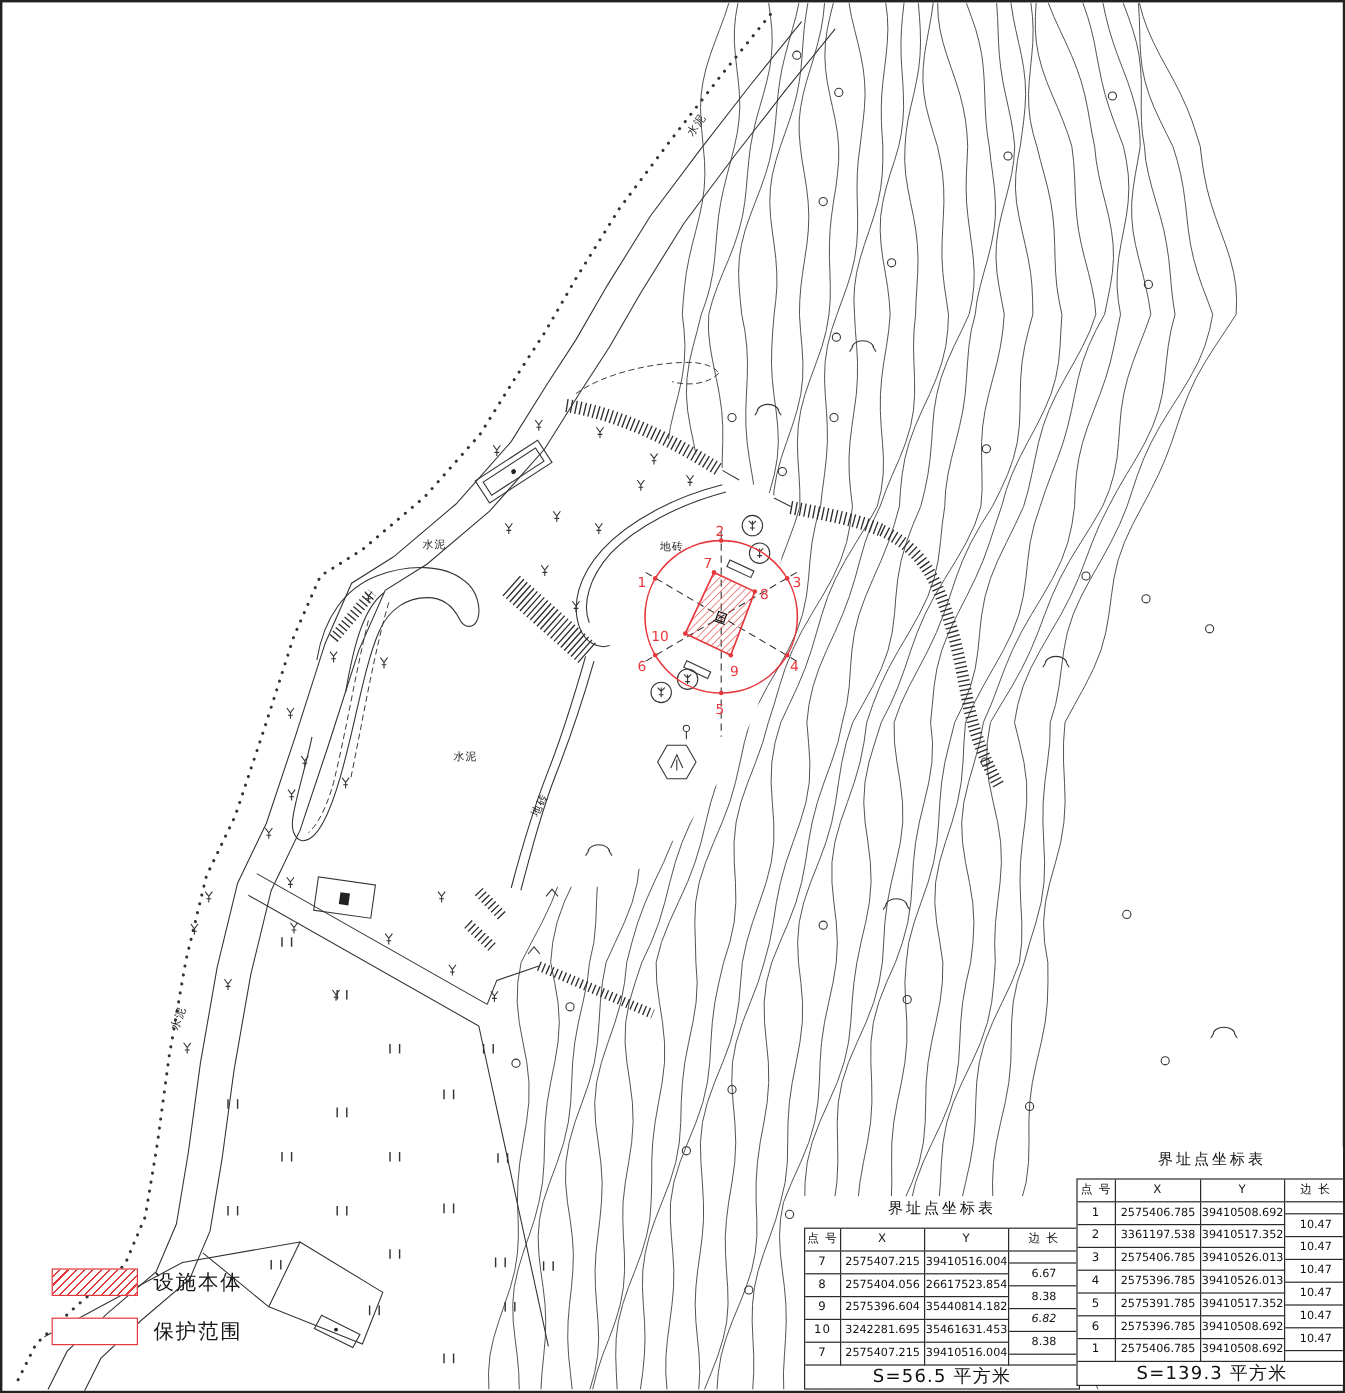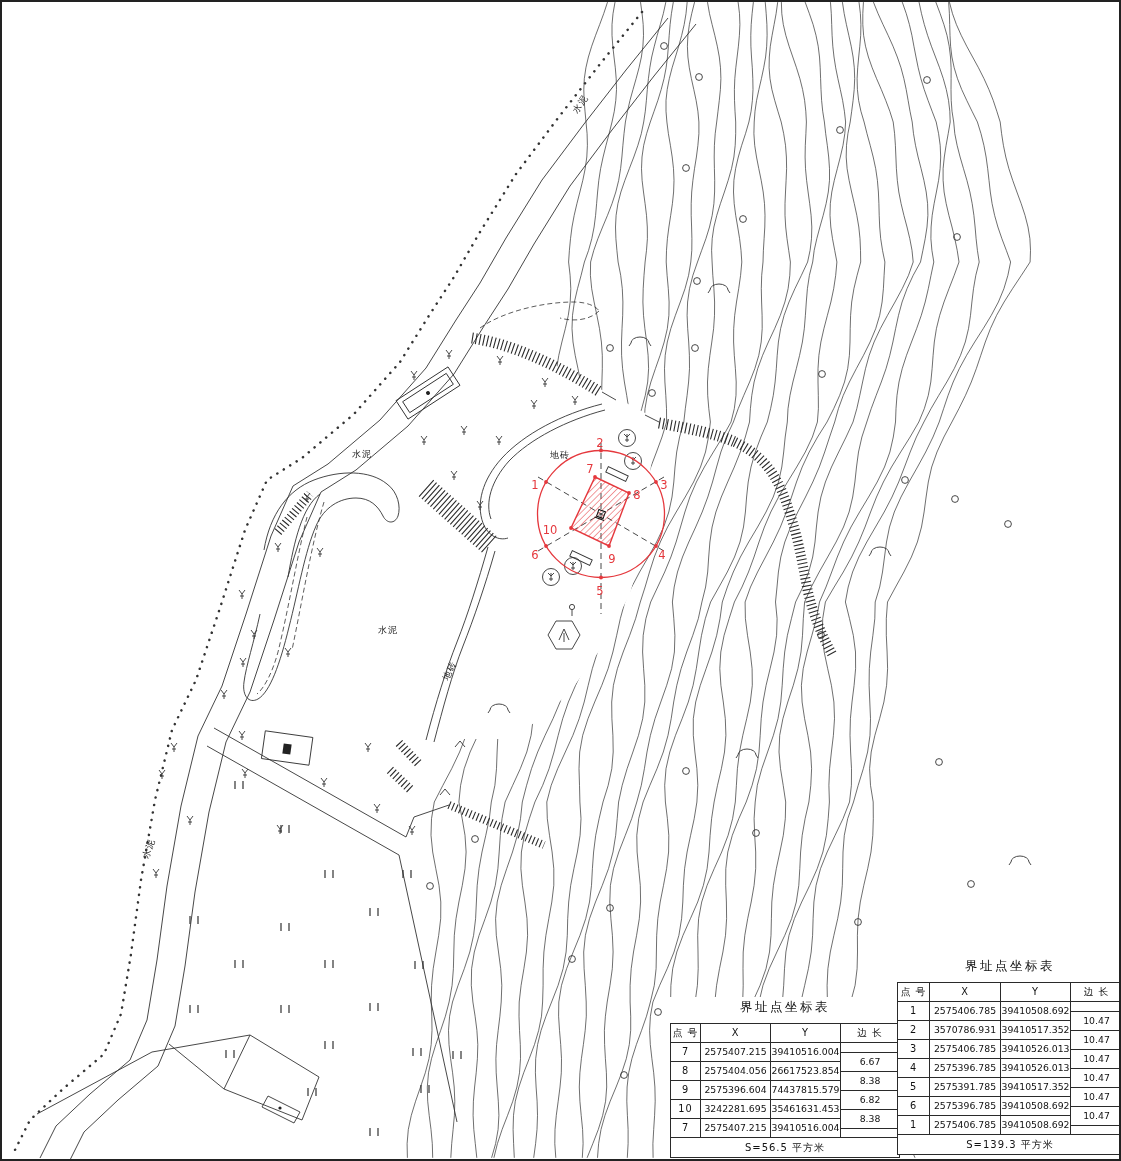--- a/index.html
+++ b/index.html
@@ -25,21 +25,21 @@
   .swatch{width:70px;height:21px;border:1.7px solid var(--red);margin-right:13px;background:#fff;box-sizing:content-box;}
   .swatch.hatch{background:repeating-linear-gradient(135deg,#fff 0,#fff 3.6px,var(--red) 3.6px,var(--red) 4.9px);}
   .legend-label{font-size:17px;letter-spacing:1.5px;color:#151515;}
 
   
   .tbl{position:absolute;color:#111;background:#fff;}
   .tbl-title{text-align:center;font-size:12.5px;letter-spacing:2.5px;padding:2px 0 7px;background:#fff;}
   .tbl-grid{display:grid;grid-auto-rows:9.5px;border:1.2px solid var(--ink);background:#fff;}
   .cell{display:flex;align-items:center;justify-content:center;font-size:9.3px;line-height:1;white-space:nowrap;overflow:hidden;}
   .th{font-size:9.8px;letter-spacing:1px;}
-  .ft{font-size:10px;letter-spacing:1px;text-align:center;}
+  .ft{font-size:15px;letter-spacing:1px;text-align:center;}
   .br{border-right:1px solid var(--ink);}
   .bb{border-bottom:1px solid var(--ink);}
 </style>
 </head>
 <body>
 
 <div id="stage">
 
 <svg id="map" width="1121" height="1161" viewBox="0 0 1121 1161" xmlns="http://www.w3.org/2000/svg">
   <defs>
@@ -285,64 +285,74 @@
     <text class="rnum" x="660" y="557">4</text>
     <text class="rnum" x="598" y="593">5</text>
     <text class="rnum" x="533" y="557">6</text>
     <text class="rnum" x="588" y="471">7</text>
     <text class="rnum" x="635" y="497">8</text>
     <text class="rnum" x="610" y="561">9</text>
     <text class="rnum" x="548" y="532">10</text>
   </g>
 </svg>
 
+<div class="legend">
+  <div class="legend-row">
+    <span class="swatch hatch"></span>
+    <span class="legend-label">设施本体</span>
+  </div>
+  <div class="legend-row">
+    <span class="swatch"></span>
+    <span class="legend-label">保护范围</span>
+  </div>
+</div>
 
 <div class="tbl" id="tbl0" style="left:668px;top:995px;width:230px">
   <div class="tbl-title">界址点坐标表</div>
   <div class="tbl-grid" style="grid-template-columns:30px 70px 70px 58px">
         <div class="cell th bb br" style="grid-area: 1 / 1 / span 2;">点 号</div>
         <div class="cell th bb br" style="grid-area: 1 / 2 / span 2;">X</div>
         <div class="cell th bb br" style="grid-area: 1 / 3 / span 2;">Y</div>
         <div class="cell th bb" style="grid-area: 1 / 4 / span 2;">边 长</div>
         <div class="cell br bb th" style="grid-area: 3 / 1 / span 2;">7</div>
         <div class="cell br bb" style="grid-area: 3 / 2 / span 2;">2575407.215</div>
         <div class="cell br bb" style="grid-area: 3 / 3 / span 2;">39410516.004</div>
         <div class="cell br bb th" style="grid-area: 5 / 1 / span 2;">8</div>
         <div class="cell br bb" style="grid-area: 5 / 2 / span 2;">2575404.056</div>
         <div class="cell br bb" style="grid-area: 5 / 3 / span 2;">26617523.854</div>
         <div class="cell br bb th" style="grid-area: 7 / 1 / span 2;">9</div>
         <div class="cell br bb" style="grid-area: 7 / 2 / span 2;">2575396.604</div>
-        <div class="cell br bb" style="grid-area: 7 / 3 / span 2;">74437815.579</div>
+        <div class="cell br bb" style="grid-area: 7 / 3 / span 2;">35440814.182</div>
         <div class="cell br bb th" style="grid-area: 9 / 1 / span 2;">10</div>
         <div class="cell br bb" style="grid-area: 9 / 2 / span 2;">3242281.695</div>
         <div class="cell br bb" style="grid-area: 9 / 3 / span 2;">35461631.453</div>
         <div class="cell br bb th" style="grid-area: 11 / 1 / span 2;">7</div>
         <div class="cell br bb" style="grid-area: 11 / 2 / span 2;">2575407.215</div>
         <div class="cell br bb" style="grid-area: 11 / 3 / span 2;">39410516.004</div>
         <div class="cell bb" style="grid-area: 3 / 4 / span 1;"></div>
         <div class="cell bb" style="grid-area: 4 / 4 / span 2;">6.67</div>
         <div class="cell bb" style="grid-area: 6 / 4 / span 2;">8.38</div>
-        <div class="cell bb" style="grid-area: 8 / 4 / span 2;">6.82</div>
+        <div class="cell bb" style="grid-area: 8 / 4 / span 2; font-style: italic;">6.82</div>
         <div class="cell bb" style="grid-area: 10 / 4 / span 2;">8.38</div>
         <div class="cell bb" style="grid-area: 12 / 4 / span 1;"></div>
         <div class="cell ft" style="grid-area: 13 / 1 / span 2 / span 4;">S=56.5 平方米</div>
       </div>
 </div>
 <div class="tbl" id="tbl1" style="left:895px;top:954px;width:226px">
   <div class="tbl-title">界址点坐标表</div>
   <div class="tbl-grid" style="grid-template-columns:32px 71px 70px 51px">
         <div class="cell th bb br" style="grid-area: 1 / 1 / span 2;">点 号</div>
         <div class="cell th bb br" style="grid-area: 1 / 2 / span 2;">X</div>
         <div class="cell th bb br" style="grid-area: 1 / 3 / span 2;">Y</div>
         <div class="cell th bb" style="grid-area: 1 / 4 / span 2;">边 长</div>
         <div class="cell br bb th" style="grid-area: 3 / 1 / span 2;">1</div>
         <div class="cell br bb" style="grid-area: 3 / 2 / span 2;">2575406.785</div>
         <div class="cell br bb" style="grid-area: 3 / 3 / span 2;">39410508.692</div>
         <div class="cell br bb th" style="grid-area: 5 / 1 / span 2;">2</div>
-        <div class="cell br bb" style="grid-area: 5 / 2 / span 2;">3570786.931</div>
+        <div class="cell br bb" style="grid-area: 5 / 2 / span 2;">3361197.538</div>
         <div class="cell br bb" style="grid-area: 5 / 3 / span 2;">39410517.352</div>
         <div class="cell br bb th" style="grid-area: 7 / 1 / span 2;">3</div>
         <div class="cell br bb" style="grid-area: 7 / 2 / span 2;">2575406.785</div>
         <div class="cell br bb" style="grid-area: 7 / 3 / span 2;">39410526.013</div>
         <div class="cell br bb th" style="grid-area: 9 / 1 / span 2;">4</div>
         <div class="cell br bb" style="grid-area: 9 / 2 / span 2;">2575396.785</div>
         <div class="cell br bb" style="grid-area: 9 / 3 / span 2;">39410526.013</div>
         <div class="cell br bb th" style="grid-area: 11 / 1 / span 2;">5</div>
         <div class="cell br bb" style="grid-area: 11 / 2 / span 2;">2575391.785</div>
         <div class="cell br bb" style="grid-area: 11 / 3 / span 2;">39410517.352</div>

